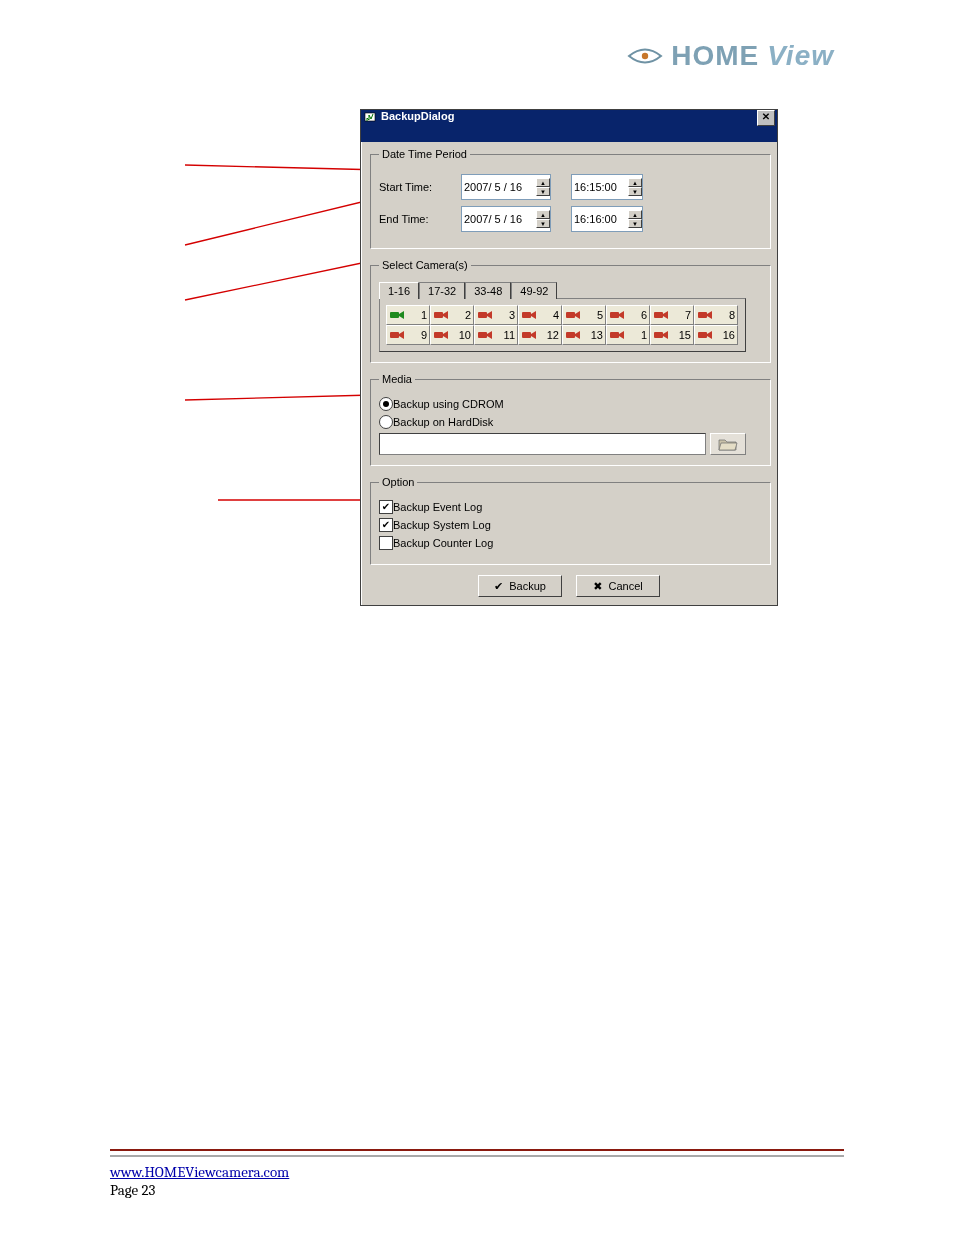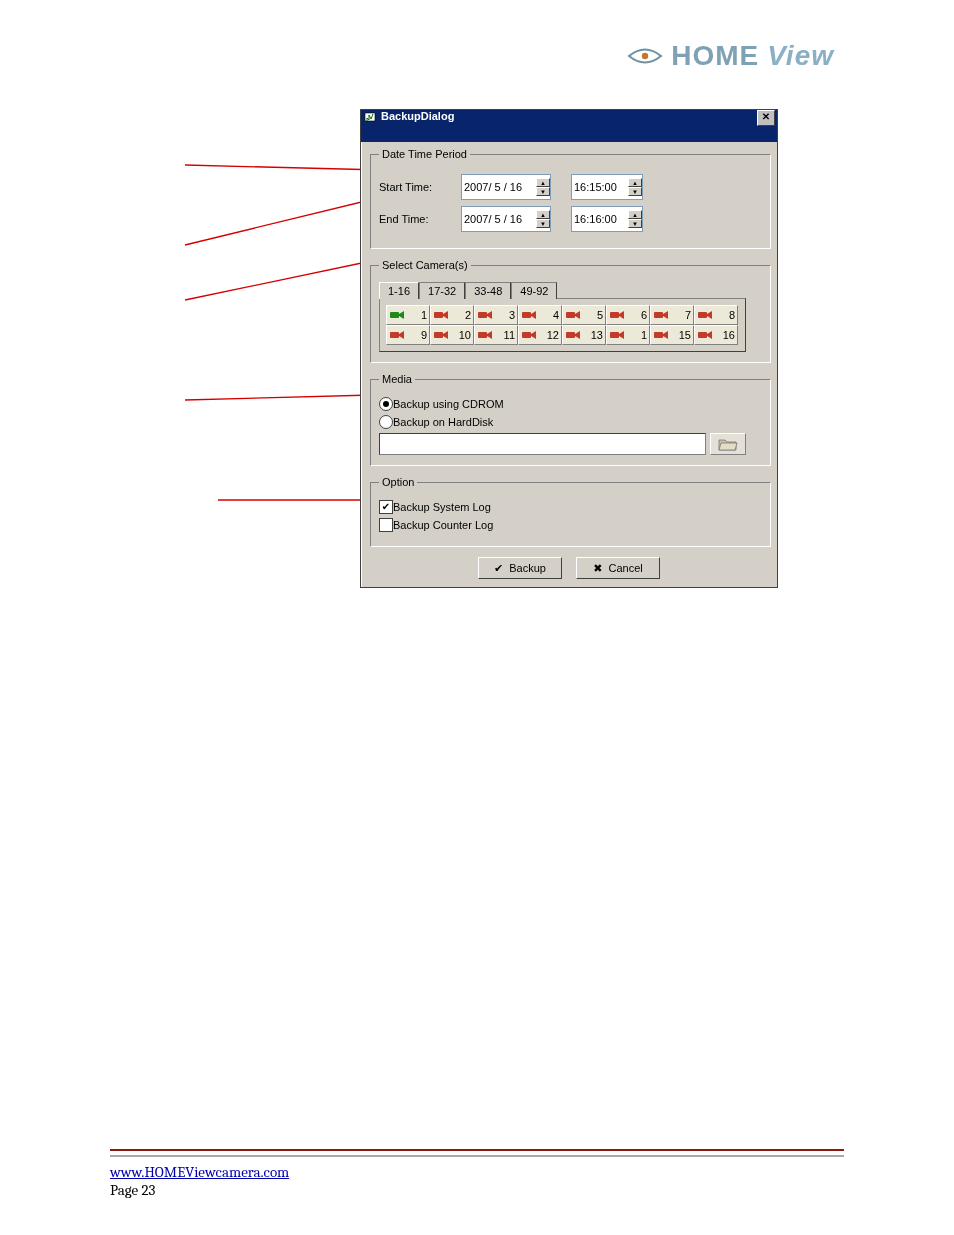--- a/index.html
+++ b/index.html
@@ -516,20 +516,24 @@
           </svg>
         </span>
       </div>
     </fieldset>
 
     <fieldset class="group">
       <legend>Option</legend>
 
       <div class="opt">
         <span class="check checked"></span>
+        <span>Backup Event Log</span>
+      </div>
+      <div class="opt">
+        <span class="check checked"></span>
         <span>Backup System Log</span>
       </div>
       <div class="opt">
         <span class="check"></span>
         <span>Backup Counter Log</span>
       </div>
     </fieldset>
 
     <div class="bottom-row">
       <button class="btn">

